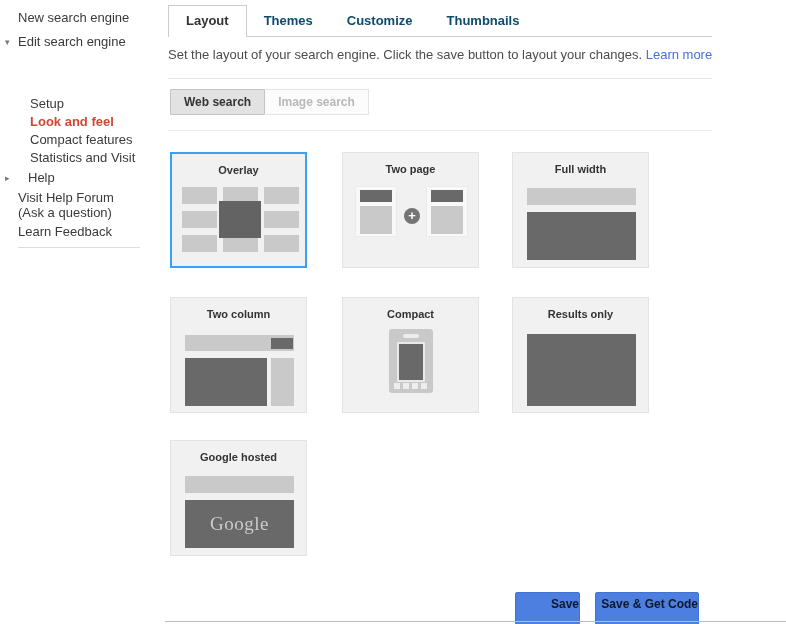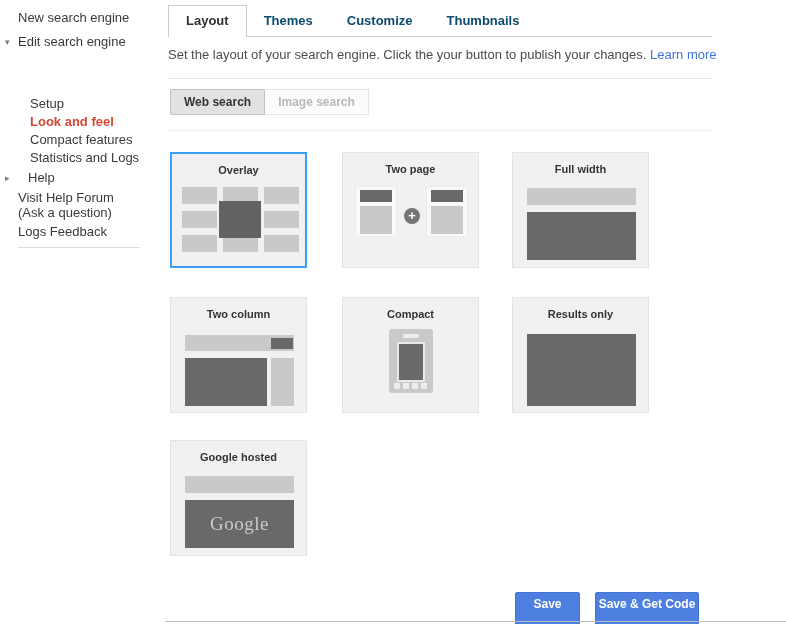--- a/index.html
+++ b/index.html
@@ -60,60 +60,60 @@
   .phone-screen { position:absolute; left:8px; top:13px; width:28px; height:40px; background:#696969; border:2px solid #e9e9e9; }
   .phone-key { position:absolute; bottom:4px; width:6px; height:6px; background:#ededed; }
   
   .g-logo {
     width:100%; height:100%; display:flex; align-items:center; justify-content:center;
     font-family:"Liberation Serif", serif; font-size:19px; color:#cbcbcb; letter-spacing:0.5px;
   }
   
   .btn-blue {
     position:absolute; top:592px; height:33px; background:#4d7fe0; border:1px solid #4373d2; border-radius:2px;
-    color:#ffffff; font-size:12px; font-weight:bold; text-align:center; line-height:23px; cursor:pointer;
+    color:#0f172a; font-size:12px; font-weight:bold; text-align:right; line-height:23px; cursor:pointer;
   }
   .bottom-line { position:absolute; left:165px; top:621px; width:621px; height:1px; background:#bdbdbd; }
 </style>
 </head>
 <body>
 
 <div class="page">
 
   <nav>
     <div class="side-item" style="left:18px; top:10px;">New search engine</div>
 
     <span class="tri tri-down" style="left:5px; top:37px;"></span>
     <div class="side-item" style="left:18px; top:34px;">Edit search engine</div>
 
     <div class="side-item" style="left:30px; top:96px;">Setup</div>
     <div class="side-item side-active" style="left:30px; top:114px;">Look and feel</div>
     <div class="side-item" style="left:30px; top:132px;">Compact features</div>
-    <div class="side-item" style="left:30px; top:150px;">Statistics and Logs</div>
+    <div class="side-item" style="left:30px; top:150px;">Statistics and Visit</div>
 
     <span class="tri tri-right" style="left:5px; top:173px;"></span>
     <div class="side-item" style="left:28px; top:170px;">Help</div>
 
     <div class="side-item" style="left:18px; top:190px;">Visit Help Forum</div>
     <div class="side-item" style="left:18px; top:205px;">(Ask a question)</div>
 
-    <div class="side-item" style="left:18px; top:224px;">Logs Feedback</div>
+    <div class="side-item" style="left:18px; top:224px;">Learn Feedback</div>
 
     <div class="side-sep"></div>
   </nav>
 
   <div class="tabbar">
     <div class="tab active">Layout</div>
     <div class="tab">Themes</div>
     <div class="tab">Customize</div>
     <div class="tab">Thumbnails</div>
   </div>
 
   <div class="desc">
-    <span>Set the layout of your search engine. Click the your button to publish your changes.</span>
+    <span>Set the layout of your search engine. Click the save button to layout your changes.</span>
     <a>Learn more</a>
   </div>
   <div class="sep1"></div>
 
   <div class="segment">
     <div class="seg-btn on">Web search</div>
     <div class="seg-btn off">Image search</div>
   </div>
   <div class="sep2"></div>
 

